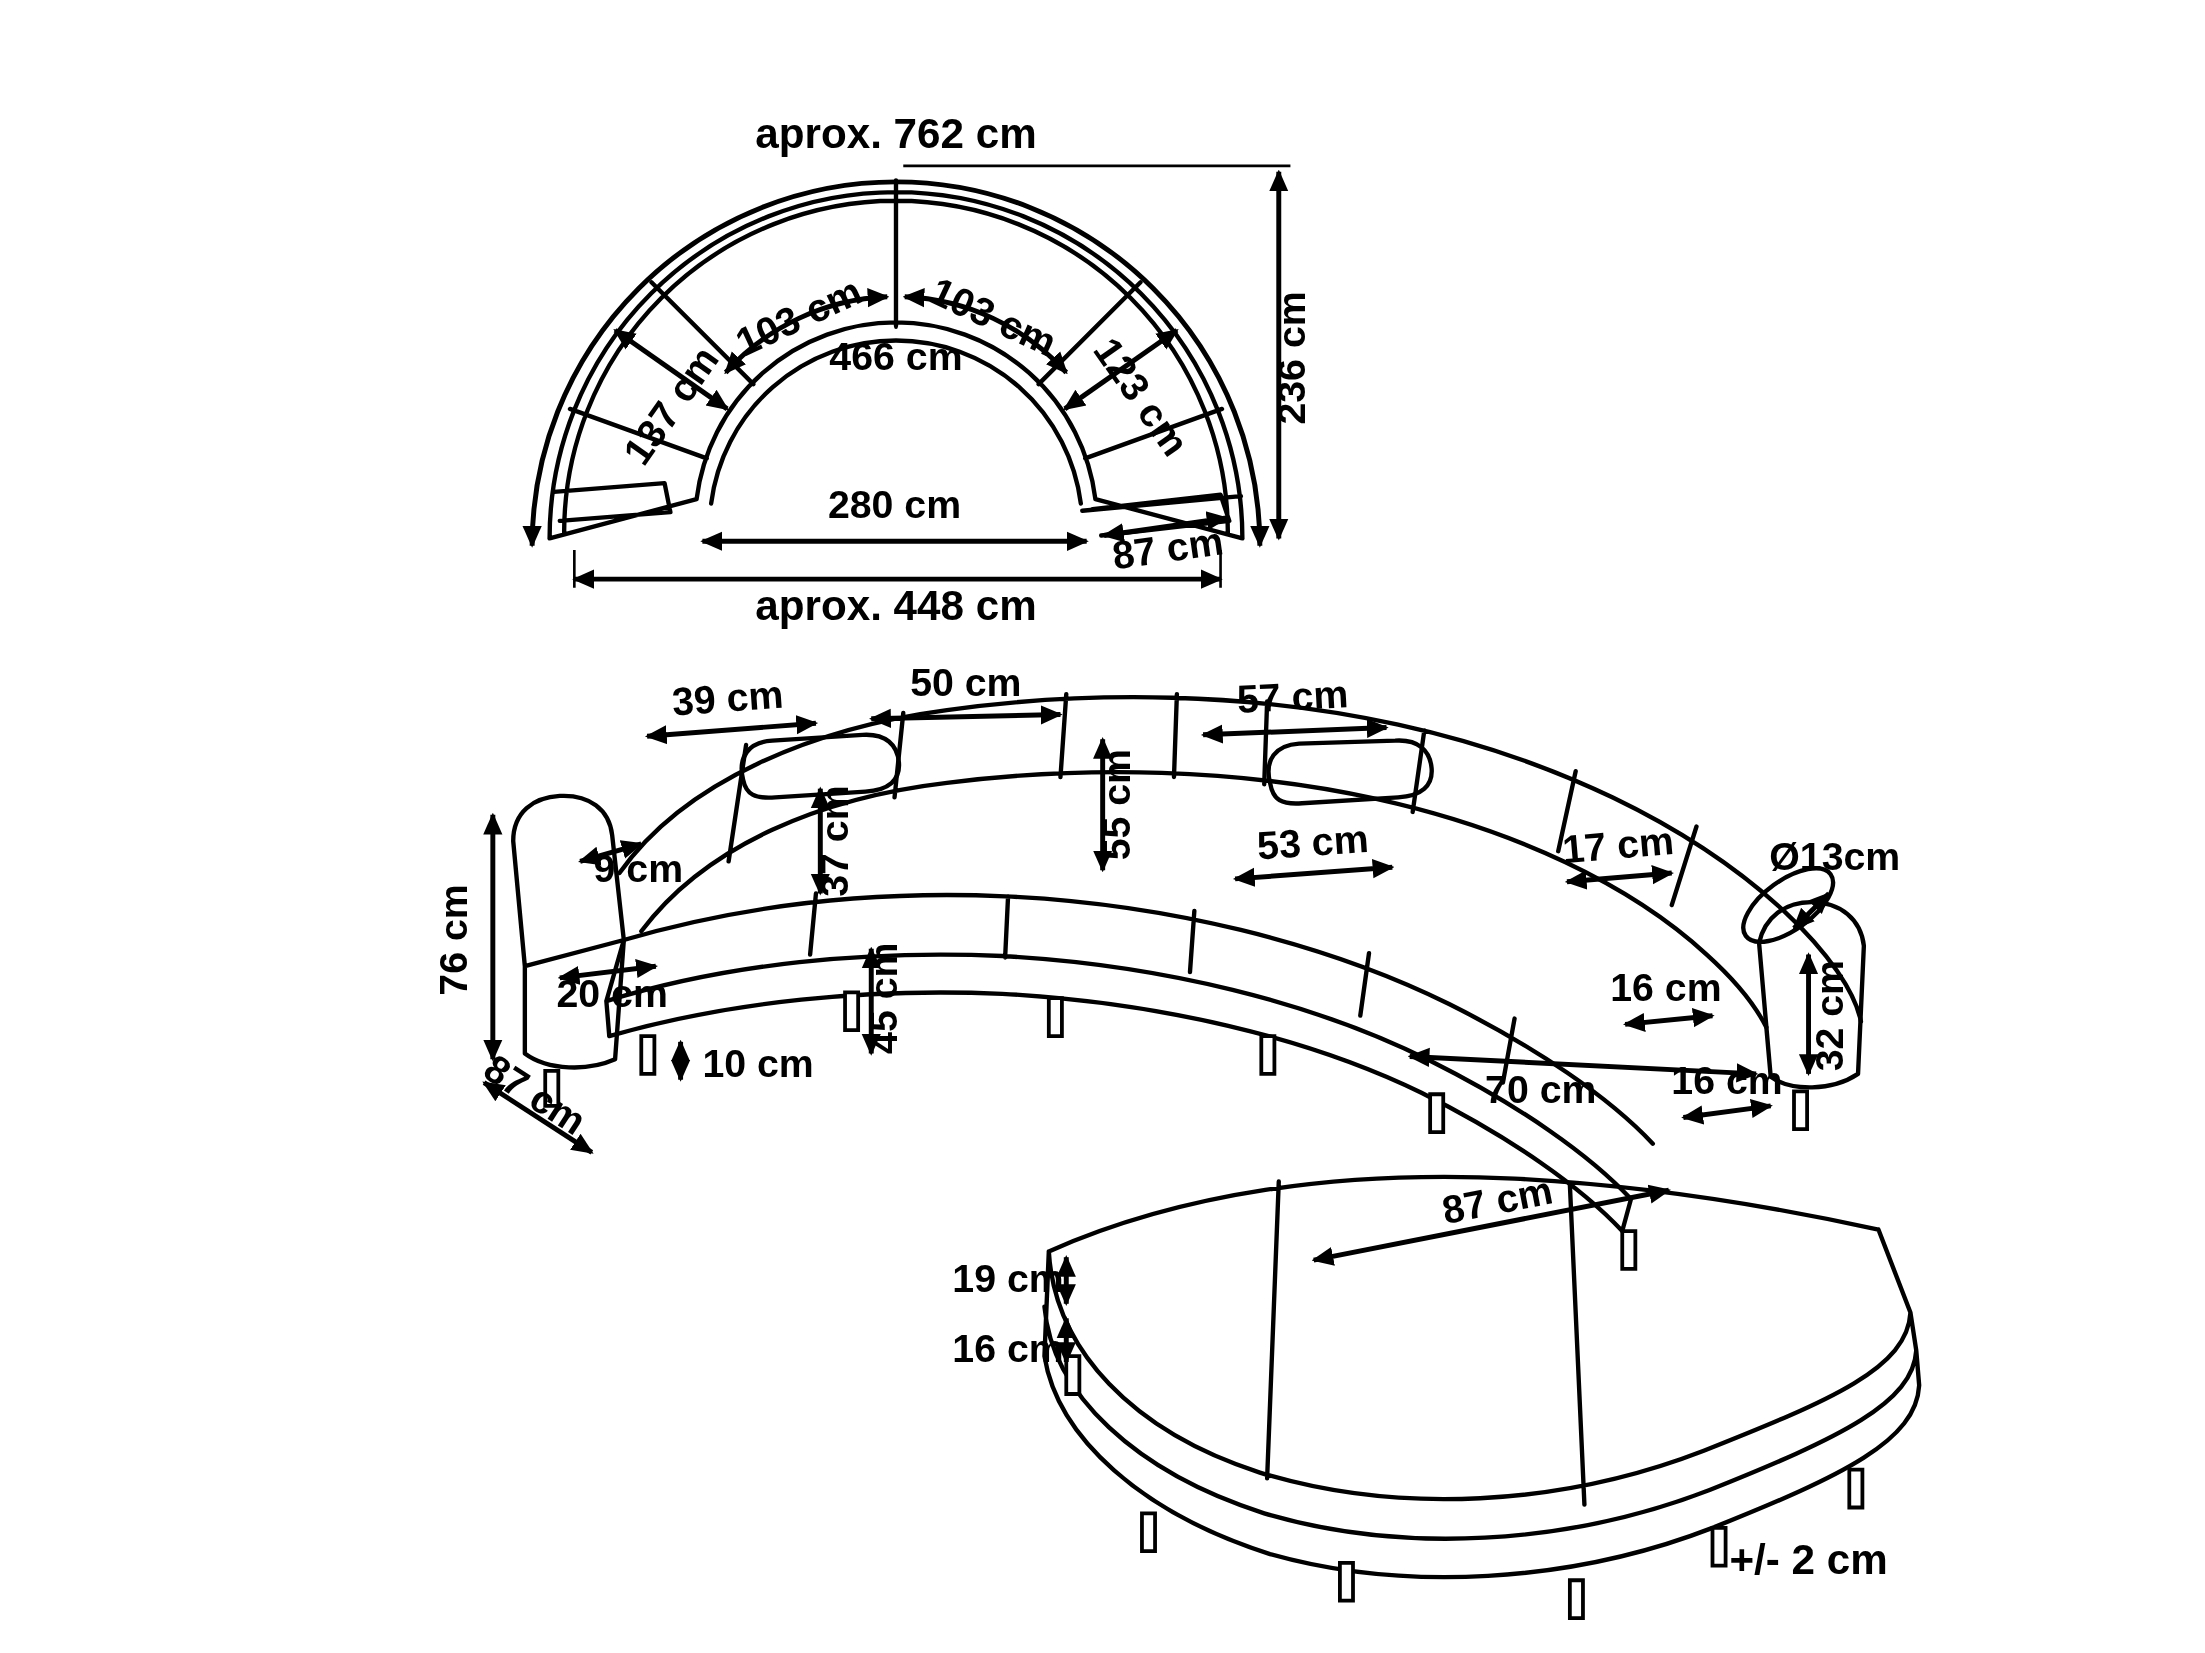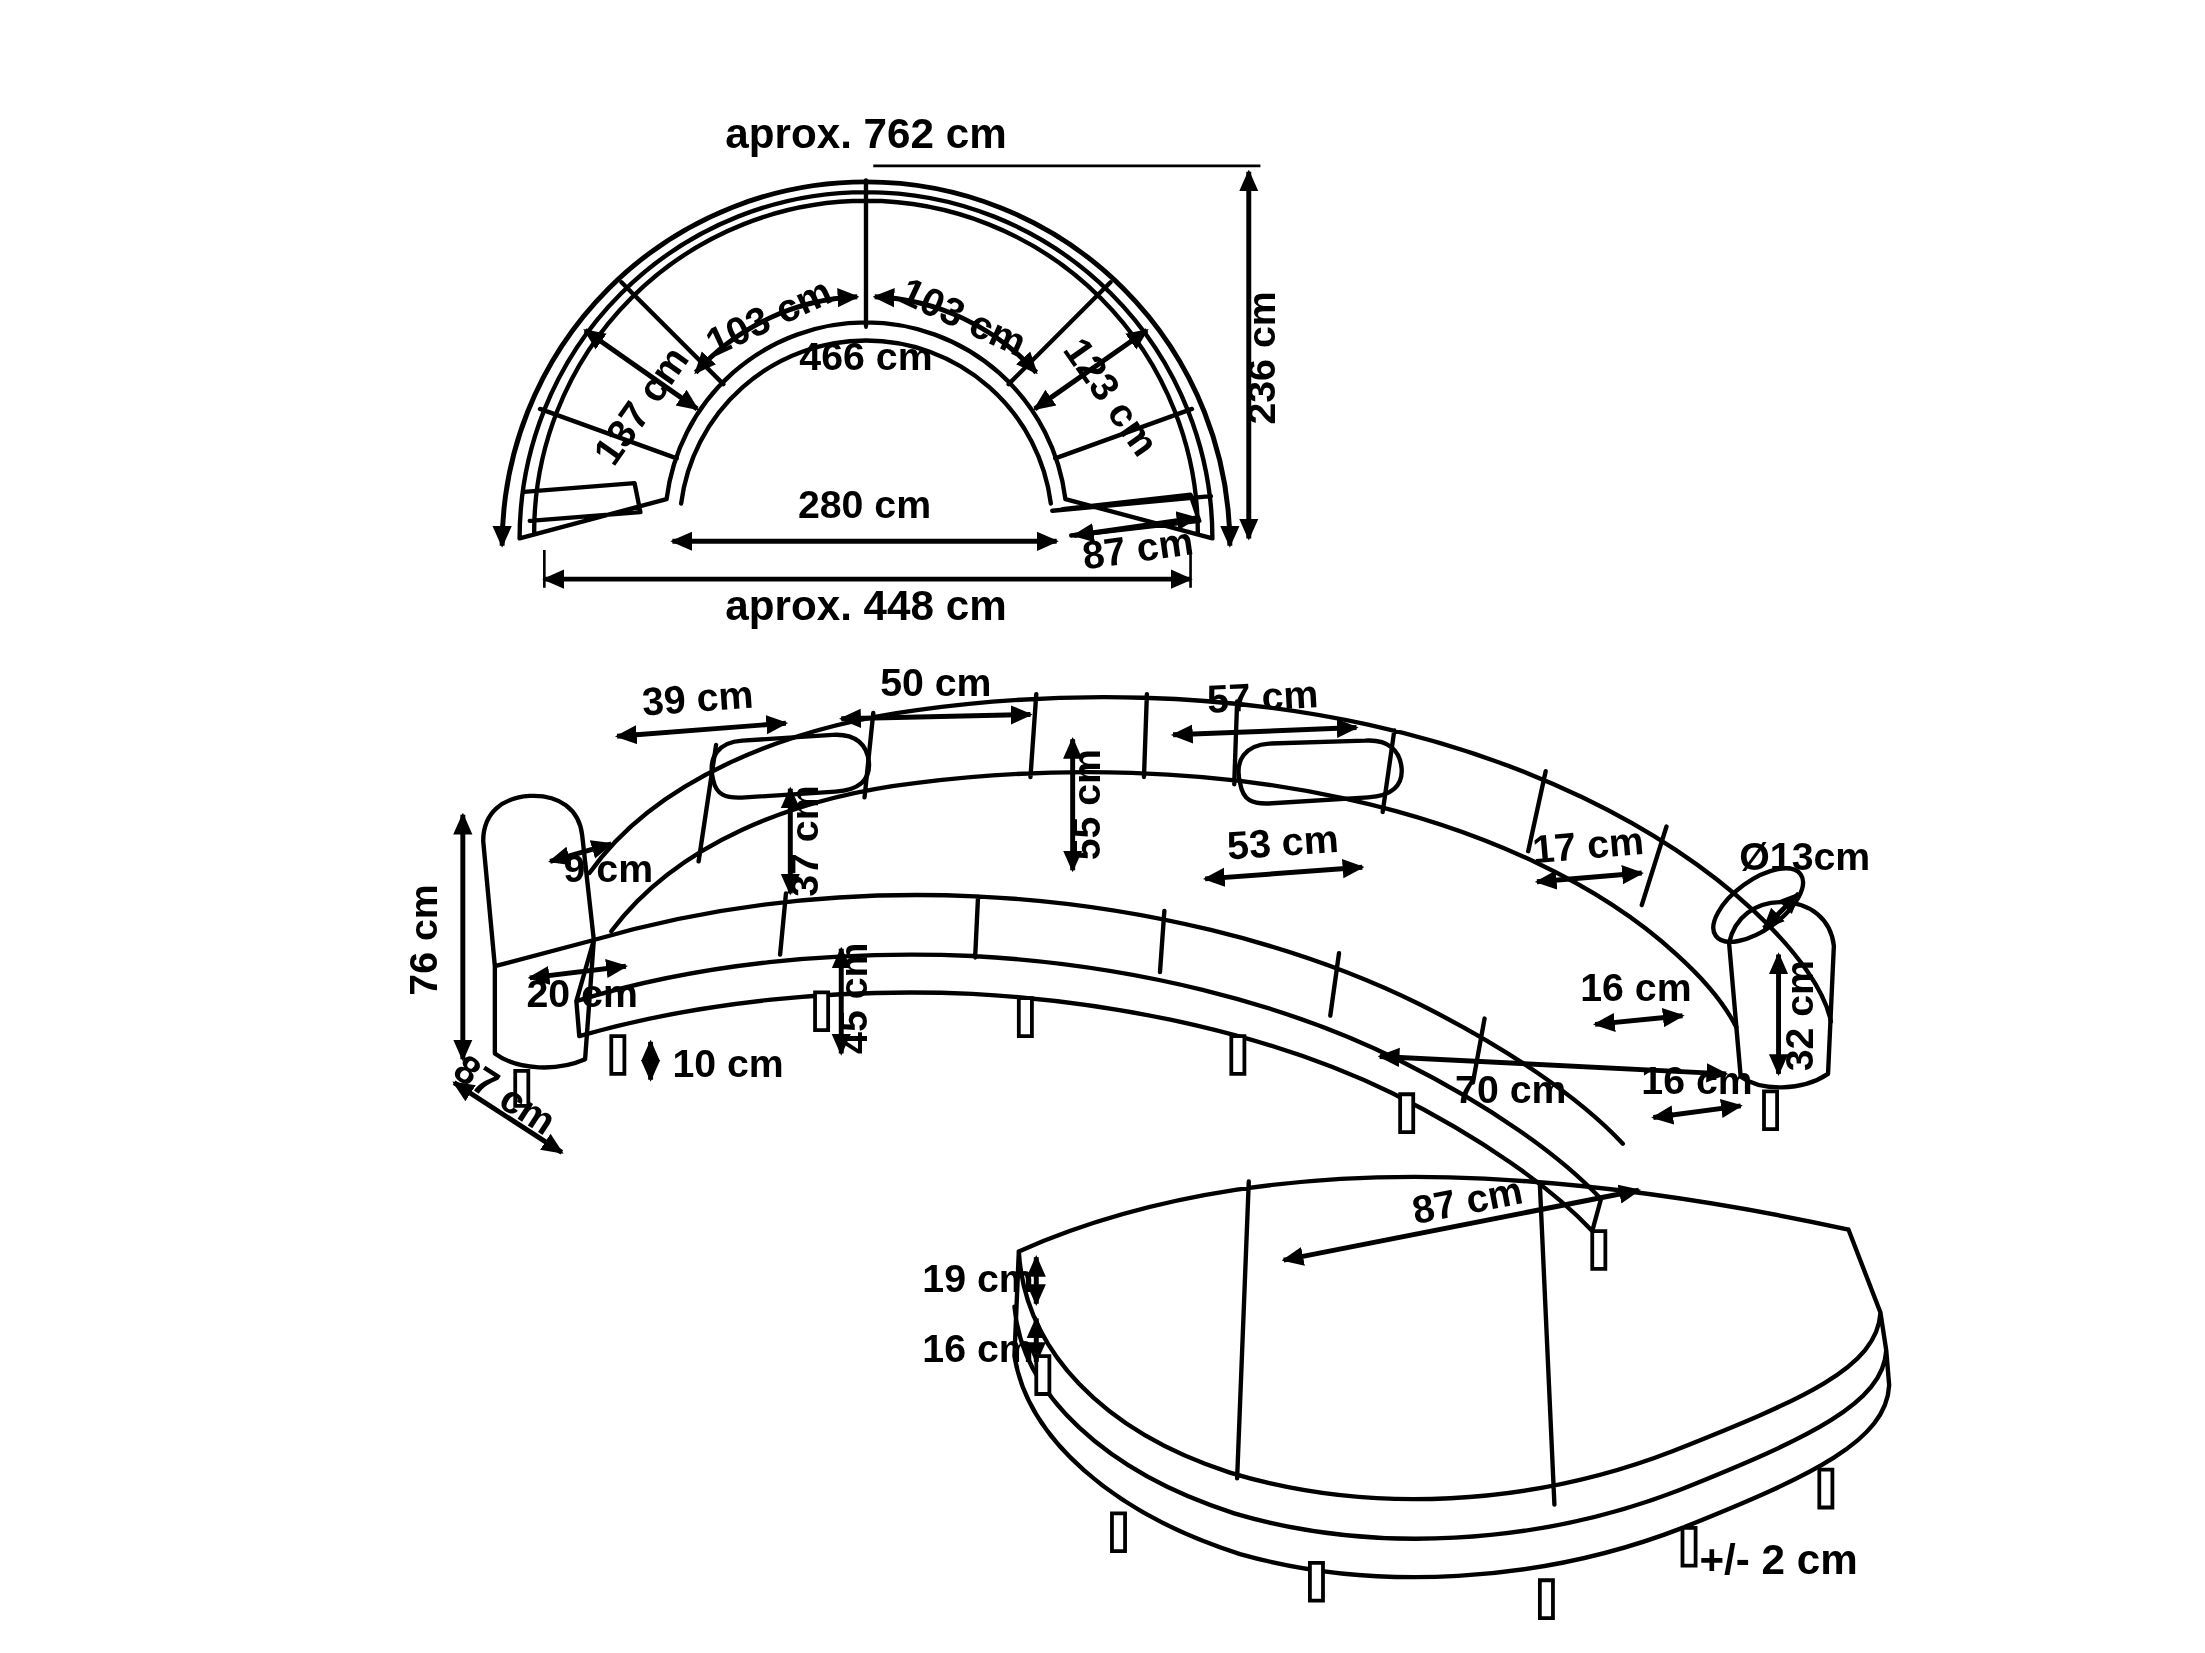--- a/index.html
+++ b/index.html
@@ -1,16 +1,16 @@
 <!DOCTYPE html>
 <html style="font-size:11.6px"><head>
 <meta charset="utf-8">
 <style>
   html,body{margin:0;padding:0;background:#ffffff;}
-  .canvas{width:2122px;height:1653px;background:#ffffff;overflow:hidden;}
+  .canvas{width:2122px;height:1653px;background:#ffffff;overflow:hidden;padding-left:30px;}
   svg{display:block;width:2205px;height:1653px;}
   text{font-family:"Liberation Sans",sans-serif;font-weight:bold;fill:#000;}
   .dim{stroke:#000;stroke-width:3.4;fill:none;}
   .thin{stroke:#000;stroke-width:1.8;fill:none;}
   .sofa{stroke:#000;stroke-width:3;fill:none;stroke-linecap:round;stroke-linejoin:round;}
   .leg{stroke:#000;stroke-width:2.6;fill:#fff;}
   .lbl{font-size:27px;}
   .lblBig{font-size:29px;}
 </style>
 </head>

